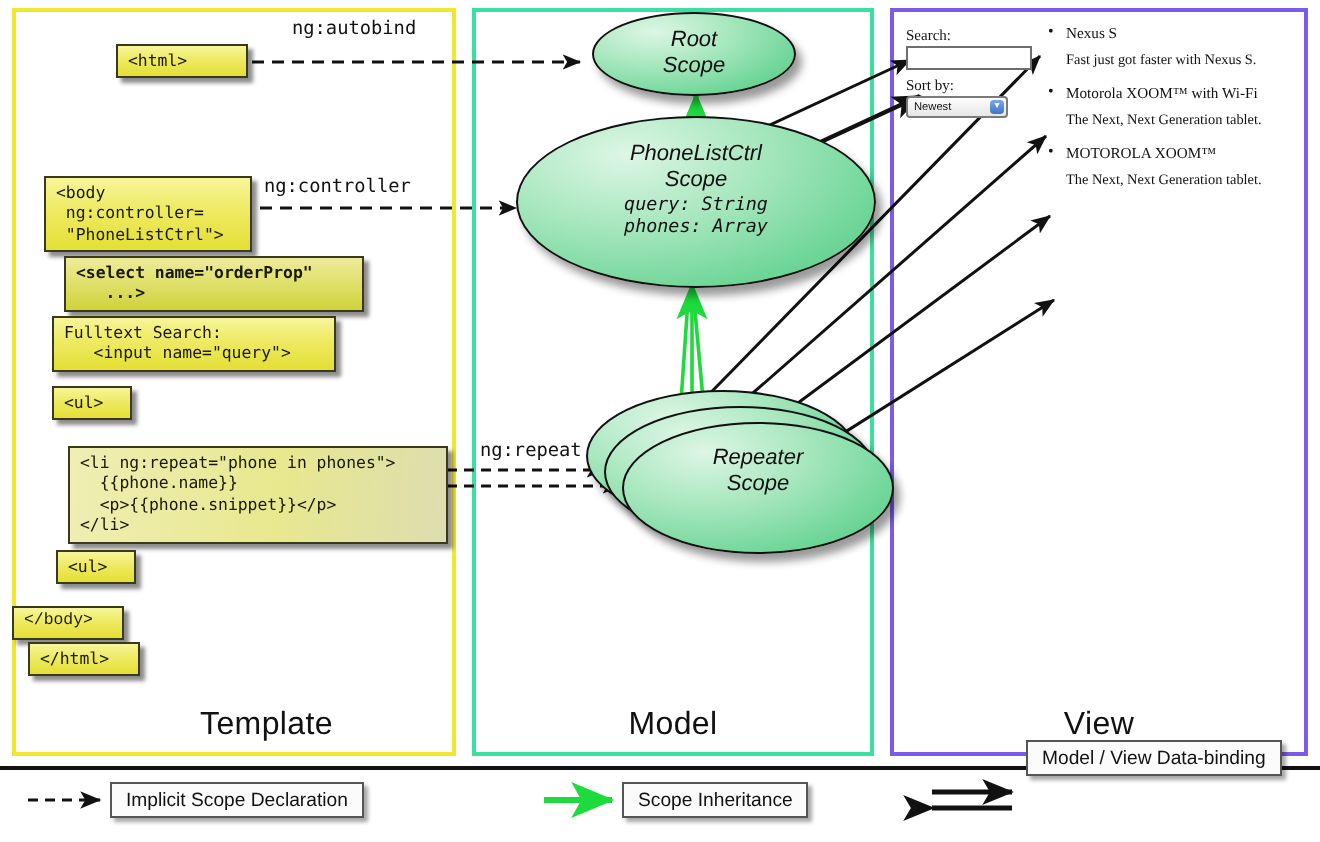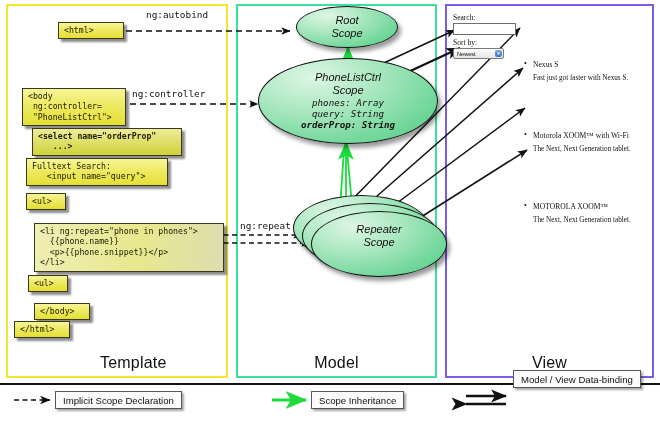--- a/index.html
+++ b/index.html
@@ -136,21 +136,21 @@
   }
 
   .view-list {
     position: absolute;
     left: 524px; top: 12px;
     width: 128px;
     font-family: "Liberation Serif", serif;
     color: #111;
     z-index: 6;
   }
-  .phone-item { margin-bottom: 7px; margin-top: 48px; }
+  .phone-item { margin-bottom: 7px; }
   .phone-name {
     font-size: 7.6px;
     line-height: 10px;
     position: relative;
     padding-left: 9px;
   }
   .phone-name::before {
     content: "\2022";
     position: absolute; left: 0; top: -1px;
     font-size: 8px;
@@ -290,44 +290,43 @@
 
 <div class="codebox" style="left:26px;  top:193px; width:28px;">&lt;ul&gt;</div>
 
 <div class="codebox pale" style="left:34px; top:223px; width:178px;">&lt;li ng:repeat="phone in phones"&gt;
   {{phone.name}}
   &lt;p&gt;{{phone.snippet}}&lt;/p&gt;
 &lt;/li&gt;</div>
 
 <div class="codebox" style="left:28px;  top:275px; width:28px;">&lt;ul&gt;</div>
 
-<div class="codebox" style="left:34px;  top:303px; width:44px;">&lt;/body&gt;</div>
+<div class="codebox" style="left:6px;  top:303px; width:44px;font-family:Liberation Mono, monospace;">&lt;/body&gt;</div>
 
 <div class="codebox" style="left:14px;  top:321px; width:44px;">&lt;/html&gt;</div>
 
 <div class="edge-label" style="left:144px; top:9px;">ng:autobind</div>
 <div class="edge-label" style="left:130px; top:88px;">ng:controller</div>
 <div class="edge-label" style="left:238px; top:220px;">ng:repeat</div>
 
 <div class="scope" style="left:296px; top:6px; width:102px; height:42px; padding-top:7px;">
   <div class="title">
     <span>Root</span><br>
     <span>Scope</span>
   </div>
 </div>
 
 <div class="scope" style="left:258px; top:58px; width:180px; height:86px; padding-top:12px;">
   <div class="title">
     <span>PhoneListCtrl</span><br>
     <span>Scope</span>
   </div>
   <div class="props">
+    <div>query: String</div>
     <div>phones: Array</div>
-    <div>query: String</div>
-    <div class="bold">orderProp: String</div>
   </div>
 </div>
 
 <div class="scope" style="left:293px; top:195px; width:136px; height:66px;"></div>
 <div class="scope" style="left:302px; top:203px; width:136px; height:66px;"></div>
 <div class="scope" style="left:311px; top:211px; width:136px; height:66px; padding-top:11px;">
   <div class="title">
     <span>Repeater</span><br>
     <span>Scope</span>
   </div>

